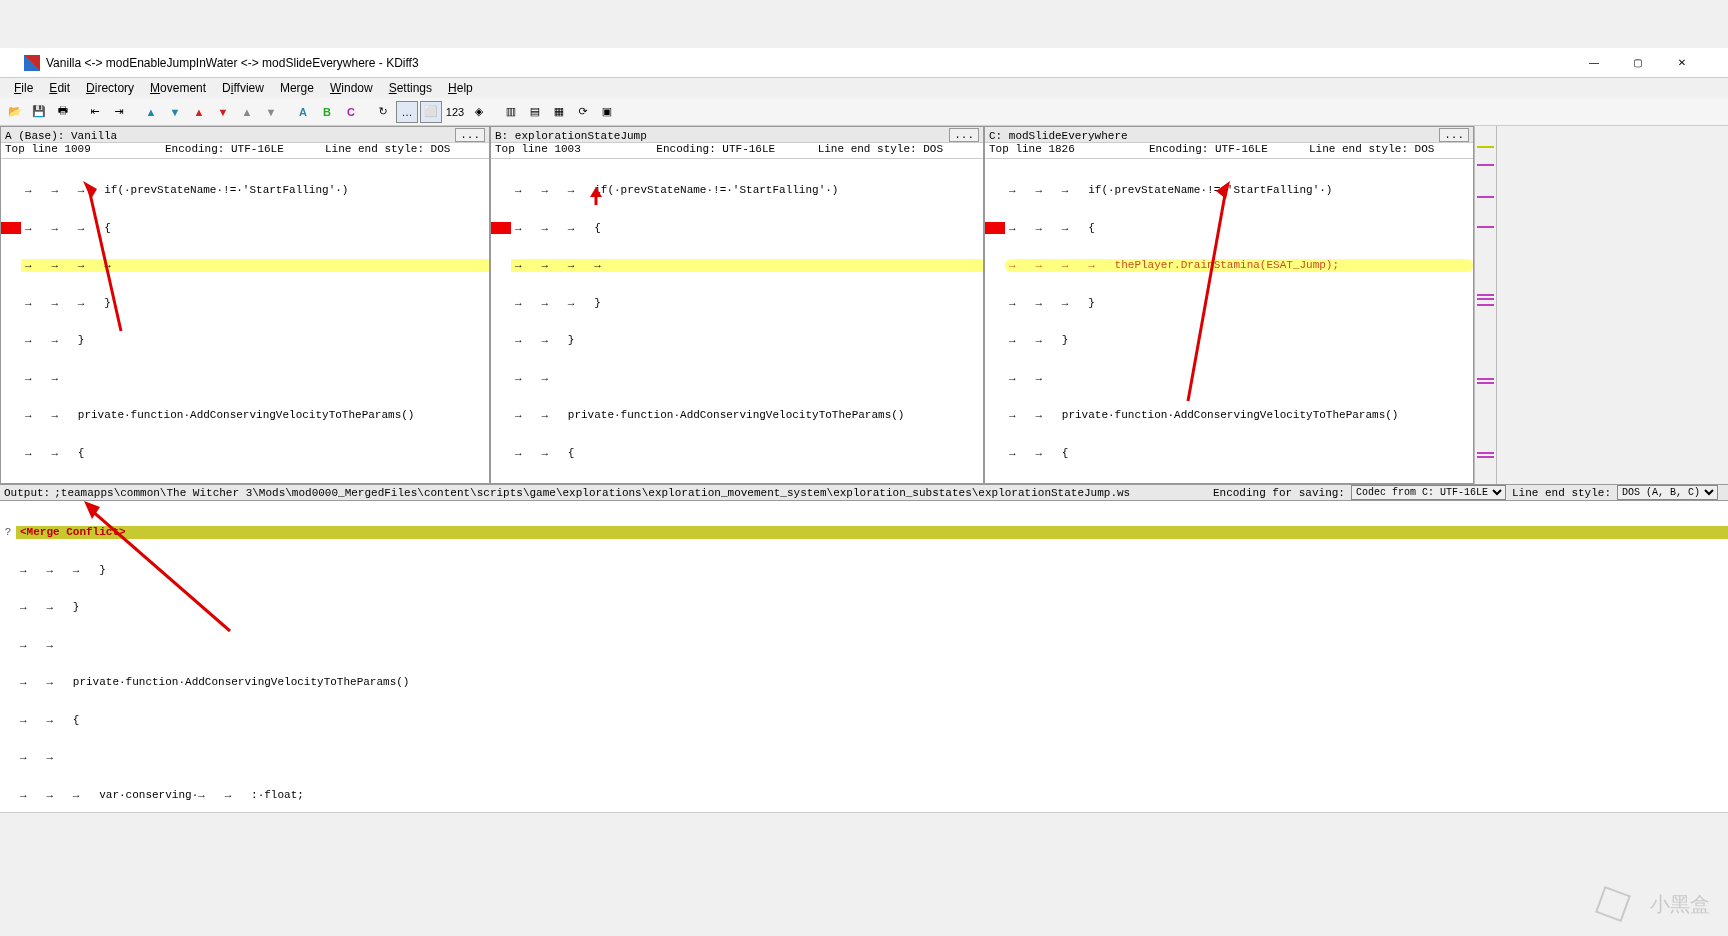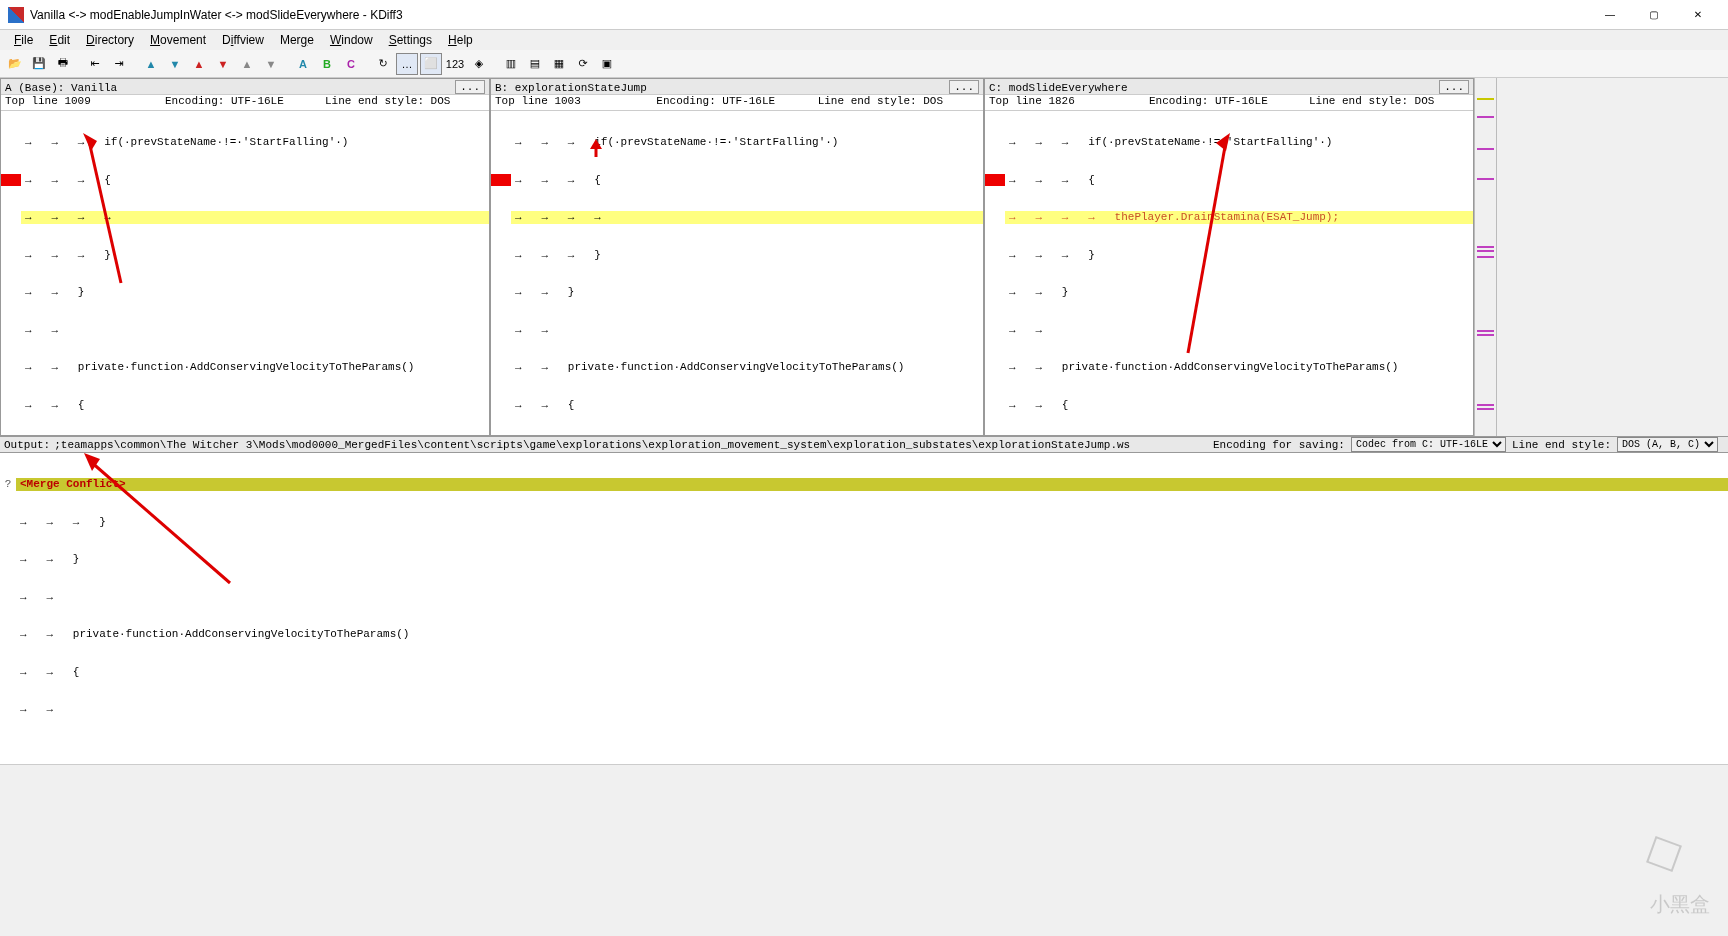--- a/index.html
+++ b/index.html
@@ -1,17 +1,17 @@
 <!DOCTYPE html>
 <html><head>
 <meta charset="utf-8">
 <style>
 * { margin: 0; padding: 0; box-sizing: border-box; }
 body { font-family: "Segoe UI", Tahoma, sans-serif; font-size: 11px; background: #f0f0f0; overflow: hidden; width: 1728px; height: 936px; position: relative; }
-.titlebar { height: 30px; background: #fff; display: flex; align-items: center; padding: 0 8px; border-bottom: 1px solid #ccc; }
+.titlebar { height: 30px; background: #fff; display: flex; align-items: center; padding: 0 24px; border-bottom: 1px solid #ccc; margin-top: 48px; }
 .titlebar .appicon { width: 16px; height: 16px; background: linear-gradient(45deg,#2a70c8 50%,#c82a2a 50%); margin-right: 6px; }
 .titlebar .title { flex: 1; font-size: 12px; color: #000; }
 .winbtns { display: flex; }
 .winbtns span { width: 44px; height: 30px; display: flex; align-items: center; justify-content: center; font-size: 10px; color: #000; cursor: pointer; }
 .menubar { height: 20px; background: #f0f0f0; display: flex; align-items: center; padding: 0 6px; font-size: 12px; }
 .menubar span { padding: 2px 8px; cursor: pointer; }
 .menubar span u { text-decoration: underline; }
 .toolbar { height: 28px; background: #f5f5f5; display: flex; align-items: center; padding: 0 4px; border-bottom: 1px solid #ccc; gap: 2px; }
 .tbtn { width: 22px; height: 22px; display: flex; align-items: center; justify-content: center; cursor: pointer; border: 1px solid transparent; font-size: 11px; }
 .tbtn.active { border: 1px solid #888; background: #e0e8f5; }
@@ -24,39 +24,39 @@
 .pane-hdr { height: 16px; background: #e8e8e8; font-size: 11px; font-family: "Courier New", monospace; padding: 0 4px; display: flex; align-items: flex-end; border-bottom: 1px solid #ccc; }
 .pane-hdr .dots { margin-left: auto; border: 1px solid #999; padding: 0 4px; cursor: pointer; background: #f0f0f0; }
 .pane-sub { height: 16px; font-size: 11px; font-family: "Courier New", monospace; padding: 0 4px; display: flex; border-bottom: 1px solid #ccc; }
 .pane-sub span { flex: 1; }
 .code { flex: 1; font-family: "Courier New", monospace; font-size: 11px; line-height: 12.5px; overflow: hidden; white-space: pre; position: relative; }
 .ln { height: 12.5px; display: flex; }
 .gut { width: 20px; flex-shrink: 0; }
 .gut.red { background: #e00; }
 .txt { flex: 1; padding-left: 4px; }
 .txt.ylw { background: #ffff80; }
-.txt.orng { color: #c85028; }
+.txt.orng { color: #c85028; border-radius: 6px; }
 .arrow { position: absolute; z-index: 10; pointer-events: none; }
 .overview { width: 22px; background: #f0f0f0; border-left: 1px solid #bbb; position: relative; }
 .ov-mark { position: absolute; left: 2px; right: 2px; height: 2px; }
 .ov-mark.m { background: #c040c0; }
 .ov-mark.y { background: #c8c800; }
 .output-hdr { height: 16px; background: #e8e8e8; font-size: 11px; font-family: "Courier New", monospace; padding: 0 4px; display: flex; align-items: center; border-top: 1px solid #999; }
 .output-hdr .lbl { margin-right: 4px; }
 .output-hdr .path { flex: 1; white-space: nowrap; overflow: hidden; }
 .output-hdr .enc { margin-left: 20px; }
 .output-hdr select { font-size: 10px; font-family: "Courier New", monospace; margin: 0 6px; border: 1px solid #888; }
 .output { height: 312px; background: #fff; font-family: "Courier New", monospace; font-size: 11px; line-height: 12.5px; white-space: pre; position: relative; border-top: 1px solid #999; overflow: hidden; }
 .oln { height: 12.5px; display: flex; }
 .ogut { width: 16px; flex-shrink: 0; text-align: center; color: #555; }
 .otxt { flex: 1; padding-left: 4px; }
 .otxt.conflict { background: #c8c830; color: #b00; font-weight: bold; }
 .scrollh { height: 16px; background: #f0f0f0; border-top: 1px solid #ccc; }
 .bigarrow { position: absolute; z-index: 20; pointer-events: none; }
-.watermark { position: absolute; right: 18px; bottom: 18px; font-size: 20px; color: rgba(128,128,128,0.35); display:flex; gap:23px;flex-direction:column;}
+.watermark { position: absolute; right: 18px; bottom: 18px; font-size: 20px; color: rgba(128,128,128,0.35); display:flex; align-items:center; gap:23px;}
 .watermark .cube { width: 28px; height: 28px; border: 2px solid rgba(128,128,128,0.35); transform: rotate(20deg); }
 </style>
 </head>
 <body>
 
 <div class="titlebar">
   <div class="appicon"></div>
   <div class="title">Vanilla &lt;-&gt; modEnableJumpInWater &lt;-&gt; modSlideEverywhere - KDiff3</div>
   <div class="winbtns">
     <span>—</span>
@@ -266,20 +266,21 @@
 </div>
 
 <div class="output">
   <div class="oln"><div class="ogut">?</div><div class="otxt conflict">&lt;Merge Conflict&gt;</div></div>
   <div class="oln"><div class="ogut"></div><div class="otxt">→   →   →   }</div></div>
   <div class="oln"><div class="ogut"></div><div class="otxt">→   →   }</div></div>
   <div class="oln"><div class="ogut"></div><div class="otxt">→   →   </div></div>
   <div class="oln"><div class="ogut"></div><div class="otxt">→   →   private·function·AddConservingVelocityToTheParams()</div></div>
   <div class="oln"><div class="ogut"></div><div class="otxt">→   →   {</div></div>
   <div class="oln"><div class="ogut"></div><div class="otxt">→   →   </div></div>
+  <div class="oln"><div class="ogut"></div><div class="otxt">→   →   →   var·conserving·→   →   :·float;</div></div>
   
   
   
   
   
   
   
   
   
   

